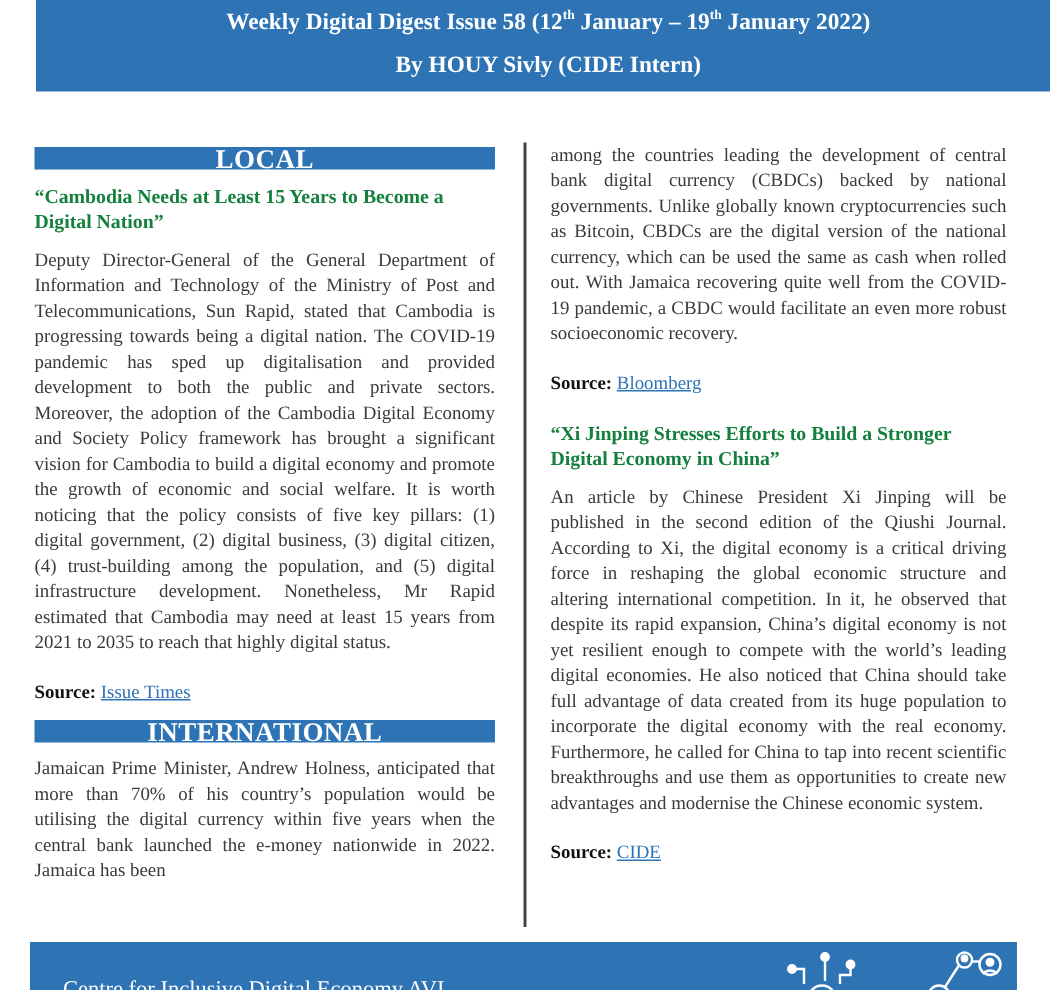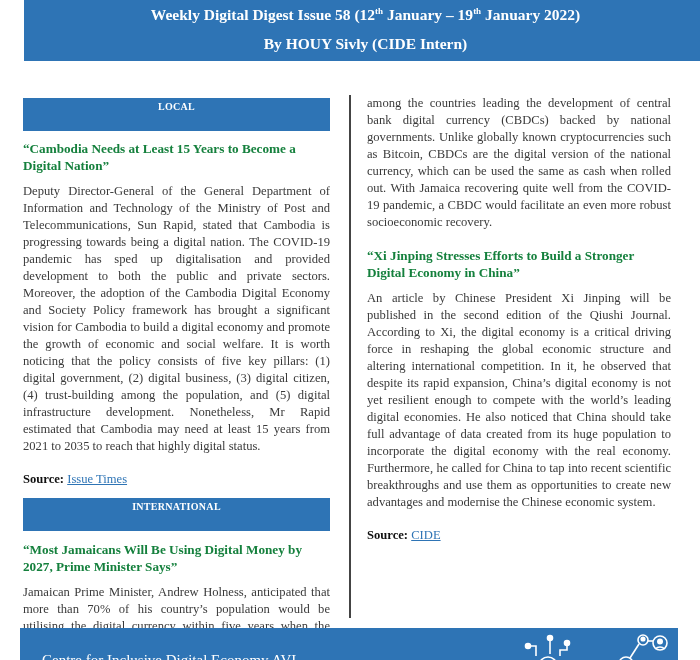--- a/index.html
+++ b/index.html
@@ -9,22 +9,22 @@
       background: #2e74b5; color: #fff; text-align: center;
       font-family: "Liberation Serif", serif; font-weight: bold; padding-left: 32px;
     }
     .header .title { position: absolute; left: 0; right: 0; top: 6px; font-size: 15.5px; letter-spacing: 0; }
     .header .title sup { font-size: 9px; vertical-align: super; line-height: 0; }
     .header .byline { position: absolute; left: 0; right: 0; top: 35px; font-size: 15.5px; }
     .col-left { position: absolute; left: 23px; top: 98px; width: 307px; }
     .col-right { position: absolute; left: 367px; top: 95px; width: 304px; }
     .divider { position: absolute; left: 349px; top: 95px; width: 1.5px; height: 523px; background: #444; }
     .section-bar {
-      background: #2e74b5; color: #fff; text-align: center; height: 33px; line-height: 17px;
-      font-size: 10px; font-weight: bold; letter-spacing: 0.3px;
+      background: #2e74b5; color: #fff; text-align: center; height: 15px; line-height: 17px;
+      font-size: 18px; font-weight: bold; letter-spacing: 0.3px;
     }
     .headline { font-weight: bold; color: #15803d; font-size: 13.2px; line-height: 17px; margin: 0; }
     .body-text { font-size: 12.6px; line-height: 17px; text-align: justify; color: #3a3a3a; margin: 0; }
     .source { font-size: 12.6px; line-height: 17px; margin: 0; color: #111; }
     .source b { color: #111; }
     .source a { color: #2e74b5; text-decoration: underline; }
     .footer {
       position: absolute; left: 20px; top: 628px; width: 658px; height: 40px; background: #2e74b5; overflow: hidden;
     }
     .footer .org { position: absolute; left: 22px; top: 24px; color: #fff; font-size: 15px; white-space: nowrap; }
@@ -38,28 +38,28 @@
   <div class="byline">By HOUY Sivly (CIDE Intern)</div>
 </div>
 
 <div class="col-left">
   <div class="section-bar">LOCAL</div>
   <p class="headline" style="margin-top:9px;">“Cambodia Needs at Least 15 Years to Become a Digital Nation”</p>
   <p class="body-text" style="margin-top:9px;">Deputy Director-General of the General Department of Information and Technology of the Ministry of Post and Telecommunications, Sun Rapid, stated that Cambodia is progressing towards being a digital nation. The COVID-19 pandemic has sped up digitalisation and provided development to both the public and private sectors. Moreover, the adoption of the Cambodia Digital Economy and Society Policy framework has brought a significant vision for Cambodia to build a digital economy and promote the growth of economic and social welfare. It is worth noticing that the policy consists of five key pillars: (1) digital government, (2) digital business, (3) digital citizen, (4) trust-building among the population, and (5) digital infrastructure development. Nonetheless, Mr Rapid estimated that Cambodia may need at least 15 years from 2021 to 2035 to reach that highly digital status.</p>
   <p class="source" style="margin-top:16px;"><b>Source:</b> <a>Issue Times</a></p>
 
   <div class="section-bar" style="margin-top:10px;">INTERNATIONAL</div>
-  <p class="headline" style="margin-top:10px;">“Most Jamaicans Will Be Using Digital Money by 2027, Prime Minister Says”</p>
   <p class="body-text" style="margin-top:9px;">Jamaican Prime Minister, Andrew Holness, anticipated that more than 70% of his country’s population would be utilising the digital currency within five years when the central bank launched the e-money nationwide in 2022. Jamaica has been</p>
 </div>
 
 <div class="divider"></div>
 
 <div class="col-right">
   <p class="body-text">among the countries leading the development of central bank digital currency (CBDCs) backed by national governments. Unlike globally known cryptocurrencies such as Bitcoin, CBDCs are the digital version of the national currency, which can be used the same as cash when rolled out. With Jamaica recovering quite well from the COVID-19 pandemic, a CBDC would facilitate an even more robust socioeconomic recovery.</p>
+  <p class="source" style="margin-top:16px;"><b>Source:</b> <a>Bloomberg</a></p>
   <p class="headline" style="margin-top:16px;">“Xi Jinping Stresses Efforts to Build a Stronger Digital Economy in China”</p>
   <p class="body-text" style="margin-top:9px;">An article by Chinese President Xi Jinping will be published in the second edition of the Qiushi Journal. According to Xi, the digital economy is a critical driving force in reshaping the global economic structure and altering international competition. In it, he observed that despite its rapid expansion, China’s digital economy is not yet resilient enough to compete with the world’s leading digital economies. He also noticed that China should take full advantage of data created from its huge population to incorporate the digital economy with the real economy. Furthermore, he called for China to tap into recent scientific breakthroughs and use them as opportunities to create new advantages and modernise the Chinese economic system.</p>
   <p class="source" style="margin-top:16px;"><b>Source:</b> <a>CIDE</a></p>
 </div>
 
 <div class="footer">
   <div class="org">Centre for Inclusive Digital Economy AVI</div>
   <svg style="left:502px; top:6px;" width="60" height="40" viewBox="0 0 60 40">
     <g stroke="#fff" stroke-width="1.6" fill="none">
       <circle cx="6" cy="12" r="2.5" fill="#fff"></circle>

